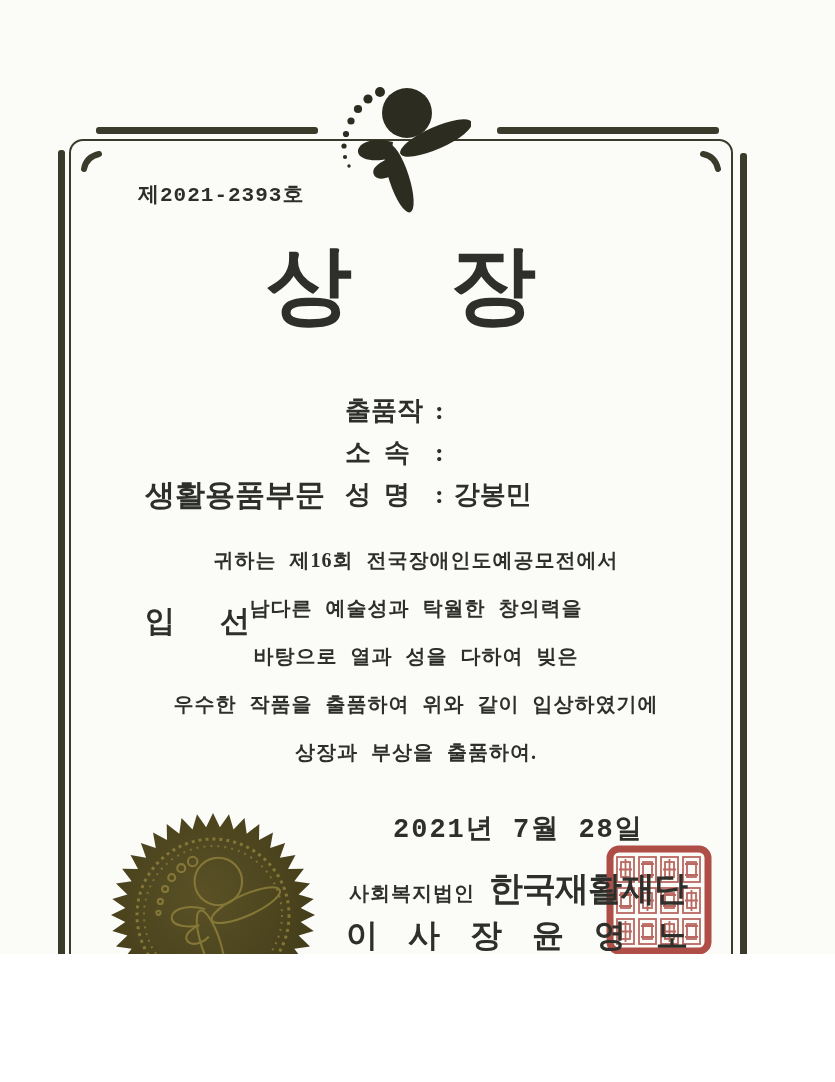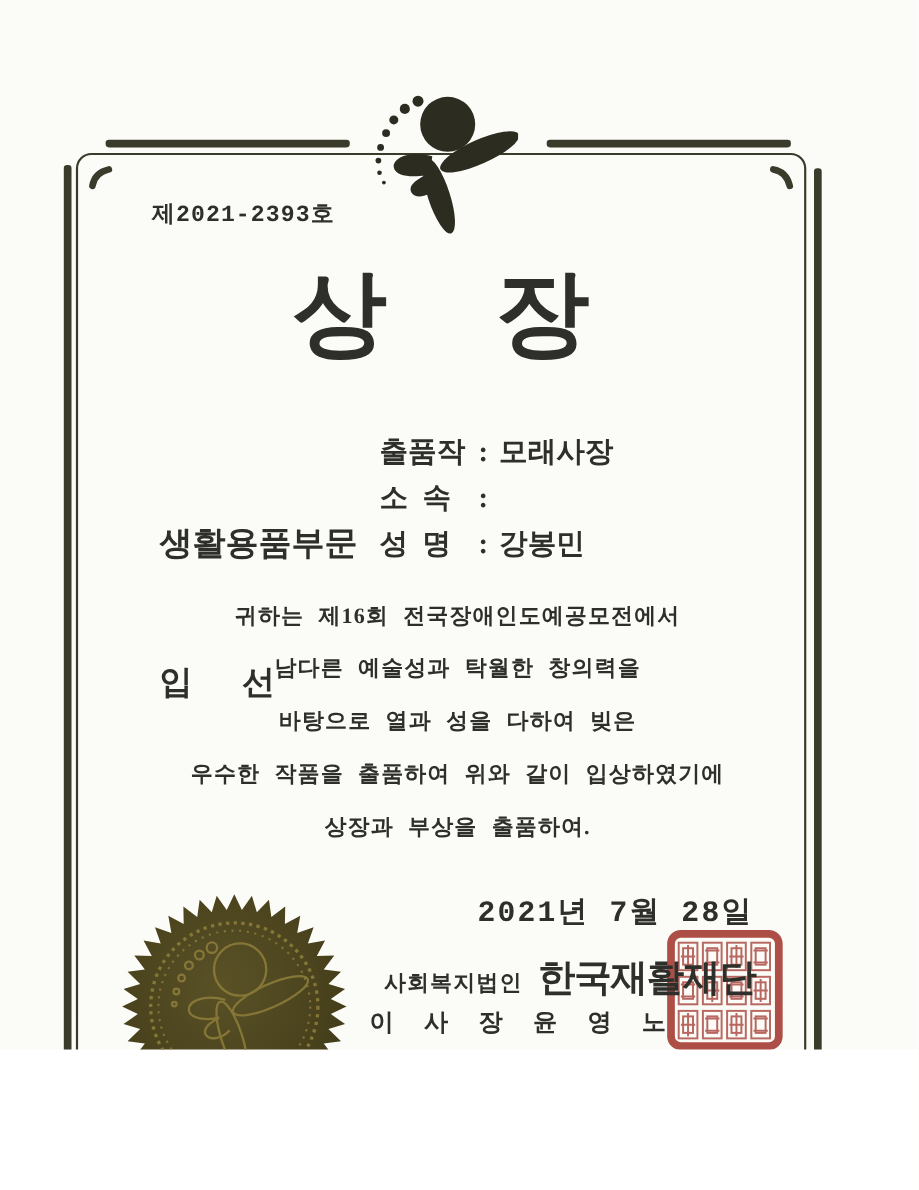--- a/index.html
+++ b/index.html
@@ -35,26 +35,26 @@
   .title-row{position:absolute;left:70px;top:238px;width:662px;display:flex;
     justify-content:center;gap:98px;font-size:86px;font-weight:bold;line-height:1.1;}
   .left-col{position:absolute;left:145px;top:390px;font-size:30px;font-weight:600;
     line-height:42px;white-space:pre;}
   .field-rows{position:absolute;left:345px;top:390px;font-size:26px;font-weight:600;line-height:42px;}
   .field-row{display:flex;white-space:pre;}
   .field-row .flabel{display:inline-block;min-width:84px;}
   .field-row .colon{margin:0 10px 0 6px;}
   .body-text{position:absolute;left:84px;top:536px;width:664px;text-align:center;
     font-size:20px;font-weight:700;line-height:48px;letter-spacing:1px;word-spacing:7px;}
-  .date-line{position:absolute;left:434px;top:810px;font-size:27px;font-weight:600;
+  .date-line{position:absolute;left:393px;top:810px;font-size:27px;font-weight:600;
     letter-spacing:2px;font-family:"Liberation Mono","Liberation Serif",monospace;}
   .issuer-row{position:absolute;left:349px;top:866px;display:flex;align-items:baseline;gap:14px;z-index:3;}
   .org-type{font-size:20px;font-weight:700;letter-spacing:1px;}
   .org-name{font-size:34px;font-weight:bold;letter-spacing:-1px;text-align:center;}
-  .signatory{position:absolute;left:336px;top:914px;font-size:22px;font-weight:bold;
+  .signatory{position:absolute;left:346px;top:914px;font-size:32px;font-weight:bold;
     letter-spacing:6px;word-spacing:10px;white-space:pre;z-index:3;font-family:Liberation Serif, serif;}
 
   
   .red-seal{position:absolute;left:605px;top:844px;width:108px;height:112px;z-index:1;}
   .gold-seal{position:absolute;left:108px;top:810px;width:210px;height:210px;z-index:1;}
 </style>
 </head>
 <body>
 
 <div class="page">
@@ -115,21 +115,20 @@
 
   <div class="left-col">
     <div>생활용품부문</div>
     <div>입      선</div>
   </div>
 
   <div class="field-rows">
     <div class="field-row">
       <span class="flabel">출품작</span>
       <span class="colon">:</span>
-      <span class="fvalue">모래사장</span>
     </div>
     <div class="field-row">
       <span class="flabel">소  속</span>
       <span class="colon">:</span>
     </div>
     <div class="field-row">
       <span class="flabel">성  명</span>
       <span class="colon">:</span>
       <span class="fvalue">강봉민</span>
     </div>

